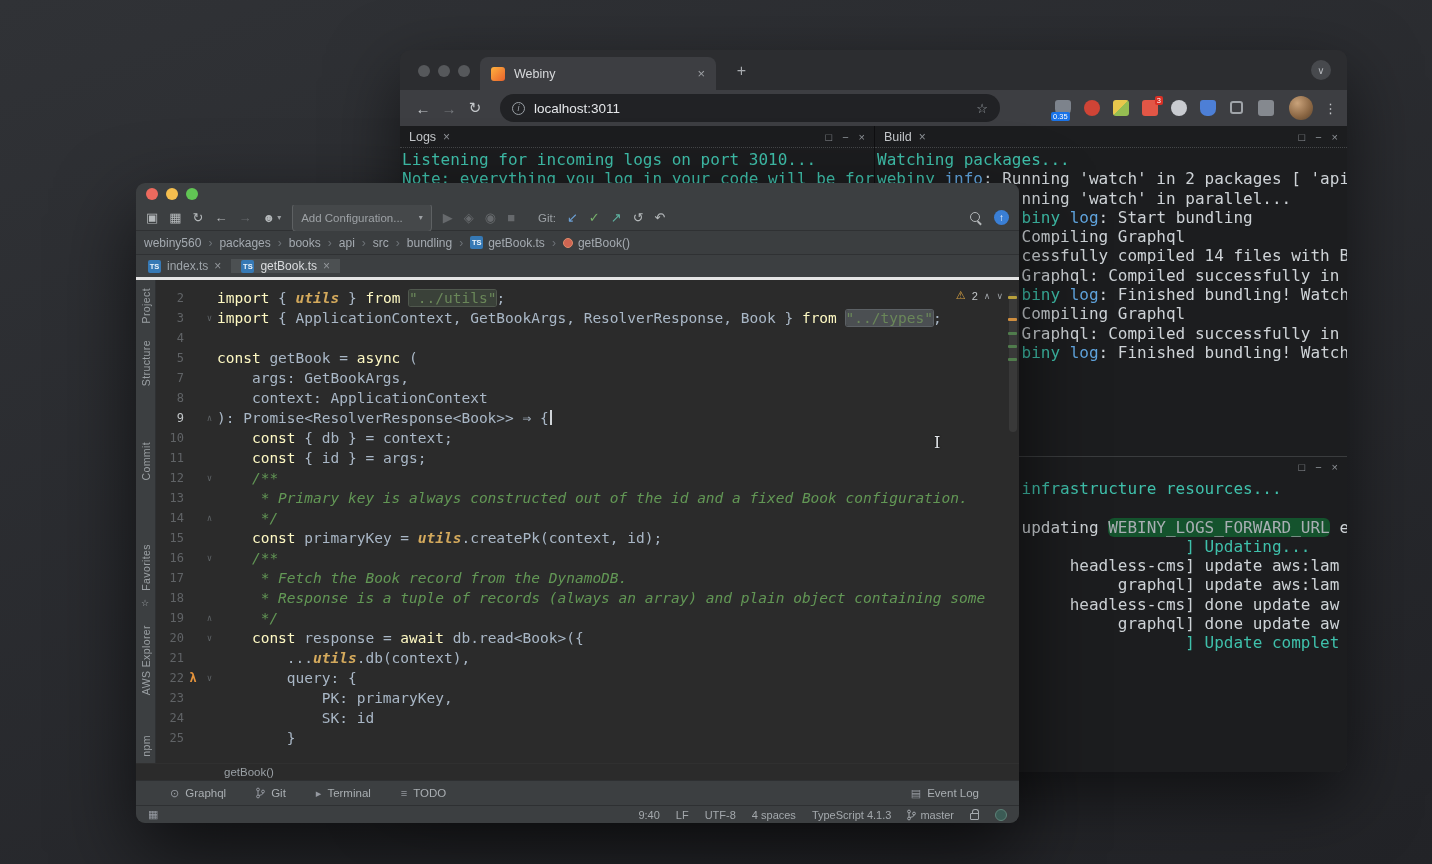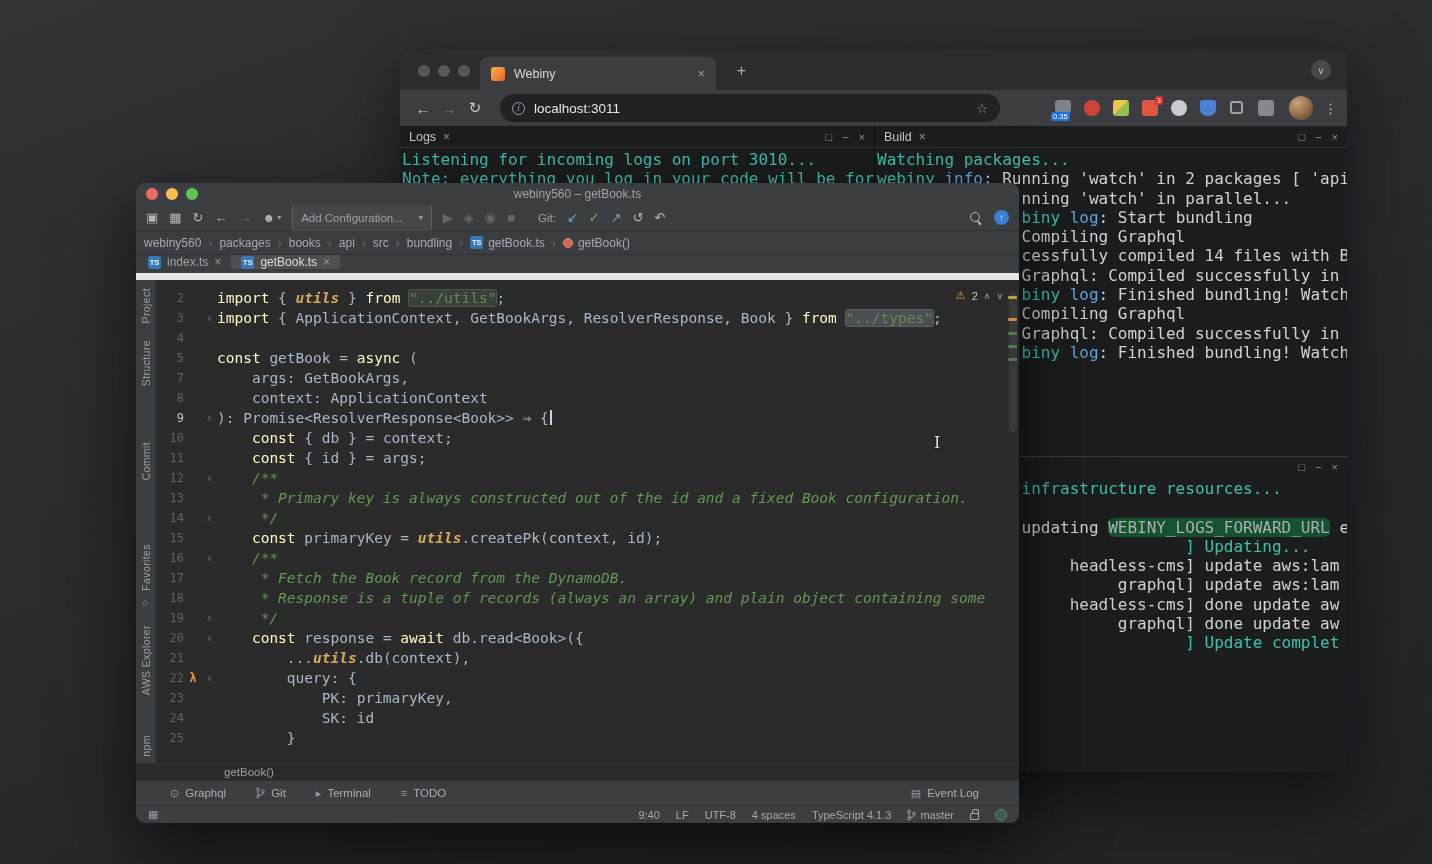--- a/index.html
+++ b/index.html
@@ -79,21 +79,21 @@
 .iupdate{width:15px;height:15px;border-radius:50%;background:#3a7fd5;color:#fff;display:inline-flex;align-items:center;justify-content:center;font-size:10px}
 .i-nav{height:24px;background:#3b3e40;border-bottom:1px solid #2f3133;display:flex;align-items:center;padding:0 8px;flex:none}
 .bc{display:flex;align-items:flex-end;font-size:12px;color:#a4aab0}
 .bitem{display:inline-flex;align-items:center}
 .bsep{color:#6d7277;margin:0 7px}
 .bc .bitem:first-of-type .bsep{display:none}
 .bicon{display:none;margin-right:5px}
 .bicon.ts{display:inline-flex;width:13px;height:13px;background:#3679b5;border-radius:2px;color:#ecf4fb;font-size:7.5px;font-weight:bold;align-items:center;justify-content:center}
 .bicon.ts::before{content:"TS"}
 .bicon.fn{display:inline-block;width:10px;height:10px;border-radius:50%;background:#cf6552;border:1px solid #e08a6a}
-.i-tabs{height:25px;background:#3c3f41;border-bottom:7px solid #e5e5e5;display:flex;align-items:flex-start;padding-left:2px;flex:none}
+.i-tabs{height:25px;background:#3c3f41;border-bottom:3px solid #e5e5e5;display:flex;align-items:center;padding-left:2px;flex:none}
 .etab{display:inline-flex;align-items:center;gap:6px;padding:0 10px;font-size:12px;color:#9fa5aa}
 .etab.active{background:#4c5052;color:#dadcde}
 .ts-badge{width:13px;height:13px;background:#3679b5;border-radius:2px;color:#ecf4fb;font-size:7.5px;font-weight:bold;display:inline-flex;align-items:center;justify-content:center}
 .ts-badge::before{content:"TS"}
 .xtab{color:#94989c;font-size:12px}
 .i-main{flex:1;display:flex;min-height:0}
 .i-stripe{width:20px;background:#3c3f41;border-right:1px solid #2f3133;position:relative;flex:none}
 .vlabel{position:absolute;left:4px;writing-mode:vertical-rl;transform:rotate(180deg);font-size:10.5px;color:#9ba0a4;letter-spacing:.4px}
 .i-stripe > span:nth-of-type(1){top:8px}
 .i-stripe > span:nth-of-type(2){top:60px}
@@ -238,21 +238,20 @@
     </div>
   </section>
 
   <section class="ide">
     <div class="i-title">
       <div class="traffic t-ide">
         <span class="tl-dot tl-red"></span>
         <span class="tl-dot tl-yel"></span>
         <span class="tl-dot tl-grn"></span>
       </div>
-      <div class="i-title-text">webiny560 – getBook.ts</div>
     </div>
     <div class="i-toolbar">
       <span class="tbi">▣</span>
       <span class="tbi">▦</span>
       <span class="tbi">↻</span>
       <span class="tbi">←</span>
       <span class="tbi dis">→</span>
       <span class="userbtn">
           <span>☻</span>
           <span class="dd">▾</span>

